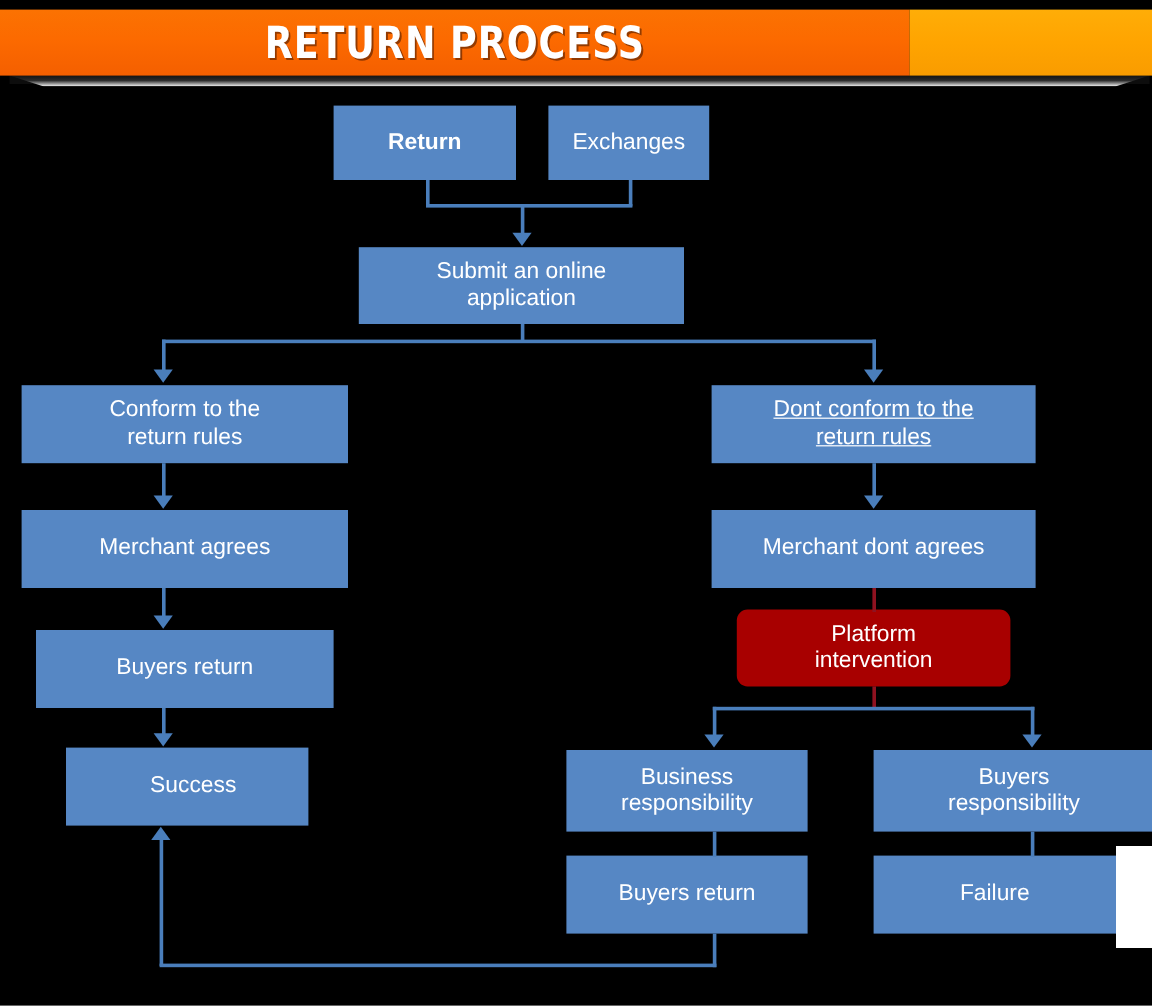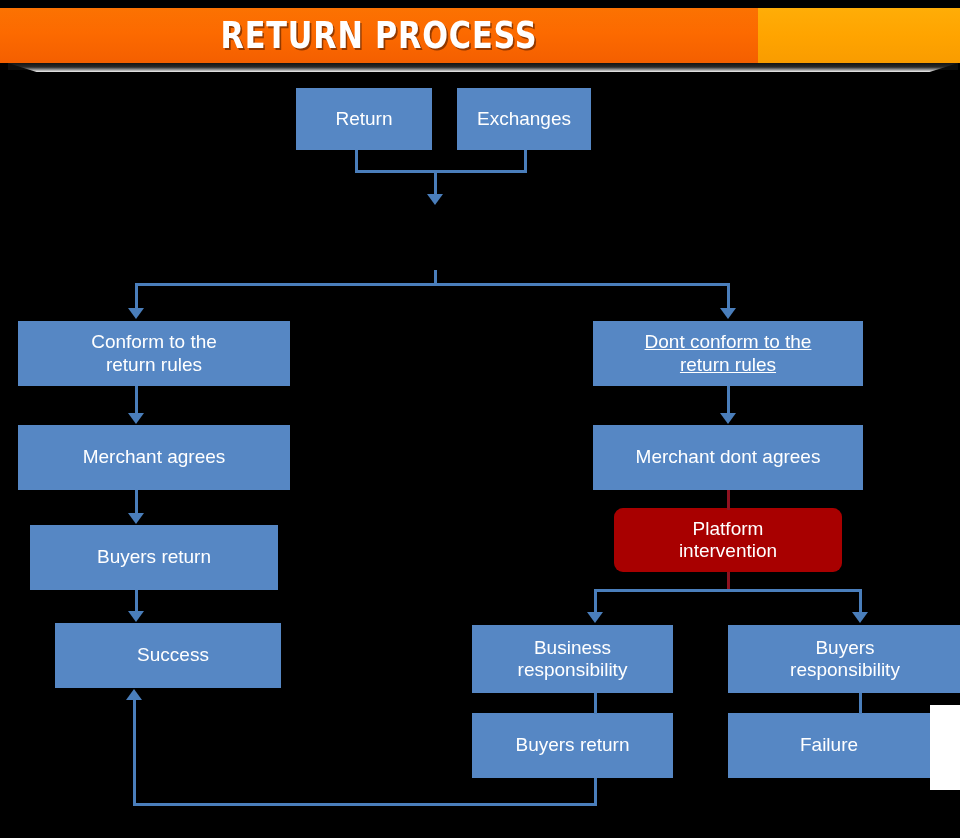--- a/index.html
+++ b/index.html
@@ -129,41 +129,43 @@
 <div id="stage">
 
   <div id="banner-wrap">
     <div id="banner-shadow"></div>
     <div id="banner-shadow-taper"></div>
     <div id="banner-main"></div>
     <div id="banner-accent"></div>
     <div id="banner-title">RETURN PROCESS</div>
   </div>
 
-  <div class="node blue" style="left:296px; top:88px; width:136px; height:62px;">Return</div>
+  <div class="node blue" style="left:278px; top:88px; width:152px; height:62px;font-weight:bold;">Return</div>
 
   <div class="node blue" style="left:457px; top:88px; width:134px; height:62px;">Exchanges</div>
 
+  <div class="node blue" style="left:299px; top:206px; width:271px; height:64px;">Submit an online
+application</div>
 
   <div class="node blue" style="left:18px; top:321px; width:272px; height:65px;">Conform to the
 return rules</div>
 
   <div class="node blue" style="left:593px; top:321px; width:270px; height:65px;text-decoration:underline;">Dont conform to the
 return rules</div>
 
   <div class="node blue" style="left:18px; top:425px; width:272px; height:65px;">Merchant agrees</div>
 
   <div class="node blue" style="left:593px; top:425px; width:270px; height:65px;">Merchant dont agrees</div>
 
   <div class="node red" style="left:614px; top:508px; width:228px; height:64px;">Platform
 intervention</div>
 
   <div class="node blue" style="left:30px; top:525px; width:248px; height:65px;">Buyers return</div>
 
-  <div class="node blue" style="left:55px; top:623px; width:226px; height:65px;padding-left:16px;">Success</div>
+  <div class="node blue" style="left:55px; top:623px; width:202px; height:65px;padding-left:16px;">Success</div>
 
   <div class="node blue" style="left:472px; top:625px; width:201px; height:68px;">Business
 responsibility</div>
 
   <div class="node blue" style="left:728px; top:625px; width:234px; height:68px;">Buyers
 responsibility</div>
 
   <div class="node blue" style="left:472px; top:713px; width:201px; height:65px;">Buyers return</div>
 
   <div class="node blue" style="left:728px; top:713px; width:202px; height:65px;">Failure</div>

